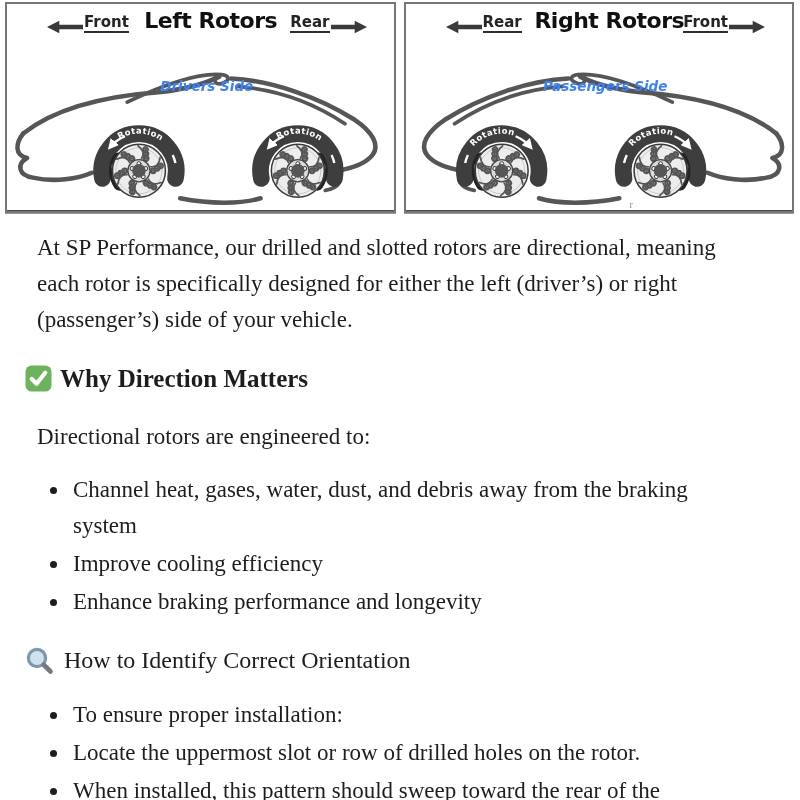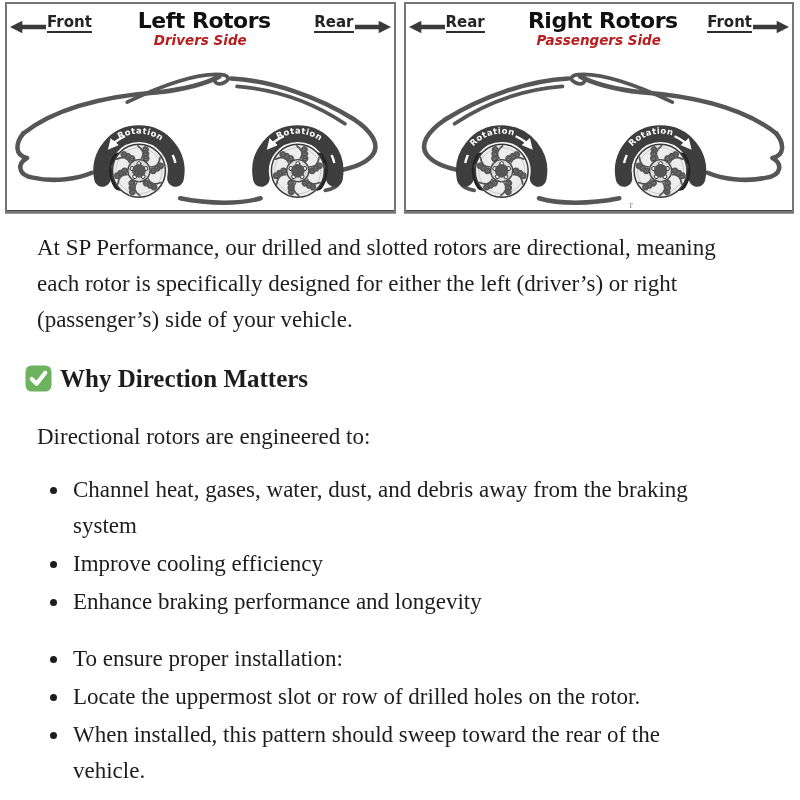--- a/index.html
+++ b/index.html
@@ -7,40 +7,40 @@
     width:800px;height:800px;background:#ffffff;overflow:hidden;
     font-family:"Liberation Serif",serif;color:#1d1d1d;
   }
   
   .diagram{display:flex;gap:8px;padding:2px 6px 0 5px}
   .panel{
     position:relative;flex:1;height:207px;background:#fff;
     border:2px solid #757575;box-shadow:0 -1px 0 #4a4a4a inset, 0 1px 0 #9a9a9a;
   }
   .panel-header{
-    position:absolute;top:3px;left:0;right:0;z-index:2;
-    display:flex;justify-content:space-between;padding:0 3px;
+    position:absolute;top:3px;left:13px;right:0;z-index:2;
+    display:flex;justify-content:space-between;padding:0 27px;
   }
   .dir{display:flex;align-items:center;gap:1px;height:22px;margin-top:5px}
   .dir-text{
     font-family:"DejaVu Sans",sans-serif;font-weight:bold;font-size:15px;line-height:16px;
     color:#242424;border-bottom:2.5px solid #2e2e2e;padding-bottom:1px;
   }
   .arr{width:36px;height:14px;margin-top:7px;flex:0 0 auto}
   .panel-titles{
     position:absolute;left:50%;transform:translateX(-50%);top:2px;
     text-align:center;white-space:nowrap;
   }
   .panel-title{
     font-family:"DejaVu Sans",sans-serif;font-weight:bold;font-size:22px;
     letter-spacing:-0.5px;color:#101010;line-height:24px;margin-left:8px;
   }
   .panel-subtitle{
     font-family:"DejaVu Sans",sans-serif;font-weight:bold;font-style:italic;
-    font-size:13.5px;color:#b91c1c;line-height:15px;
+    font-size:13.5px;color:#3b82f6;line-height:15px;margin-top:46px;
   }
   .car-svg{position:absolute;left:0;bottom:1px;width:100%;height:153px}
   .rot-label{
     fill:#ffffff;font-family:"DejaVu Sans",sans-serif;font-weight:bold;
     font-size:8.6px;letter-spacing:0.5px;
   }
   .artifact{
     position:absolute;left:224px;bottom:1px;font-size:10px;color:#8b8b8b;
     font-family:"Liberation Serif",serif;
   }
@@ -232,20 +232,27 @@
     </h2>
 
     <p class="lead">Directional rotors are engineered to:</p>
 
     <ul class="bullets">
       <li>Channel heat, gases, water, dust, and debris away from the braking system</li>
       <li>Improve cooling efficiency</li>
       <li>Enhance braking performance and longevity</li>
     </ul>
 
+    <h2 class="sec-heading regular">
+      <svg class="emoji" width="30" height="30" viewBox="0 0 30 30">
+        <circle cx="12" cy="12" r="8.6" fill="#cfe2f0" stroke="#7d97ab" stroke-width="3.2"></circle>
+        <line x1="19" y1="19" x2="25.5" y2="25.5" stroke="#6f7a82" stroke-width="4.6" stroke-linecap="round"></line>
+      </svg>
+      <span>How to Identify Correct Orientation</span>
+    </h2>
 
     <ul class="bullets second">
       <li>To ensure proper installation:</li>
       <li>Locate the uppermost slot or row of drilled holes on the rotor.</li>
       <li>When installed, this pattern should sweep toward the rear of the vehicle.</li>
     </ul>
 
   </div>
 </div>
 

